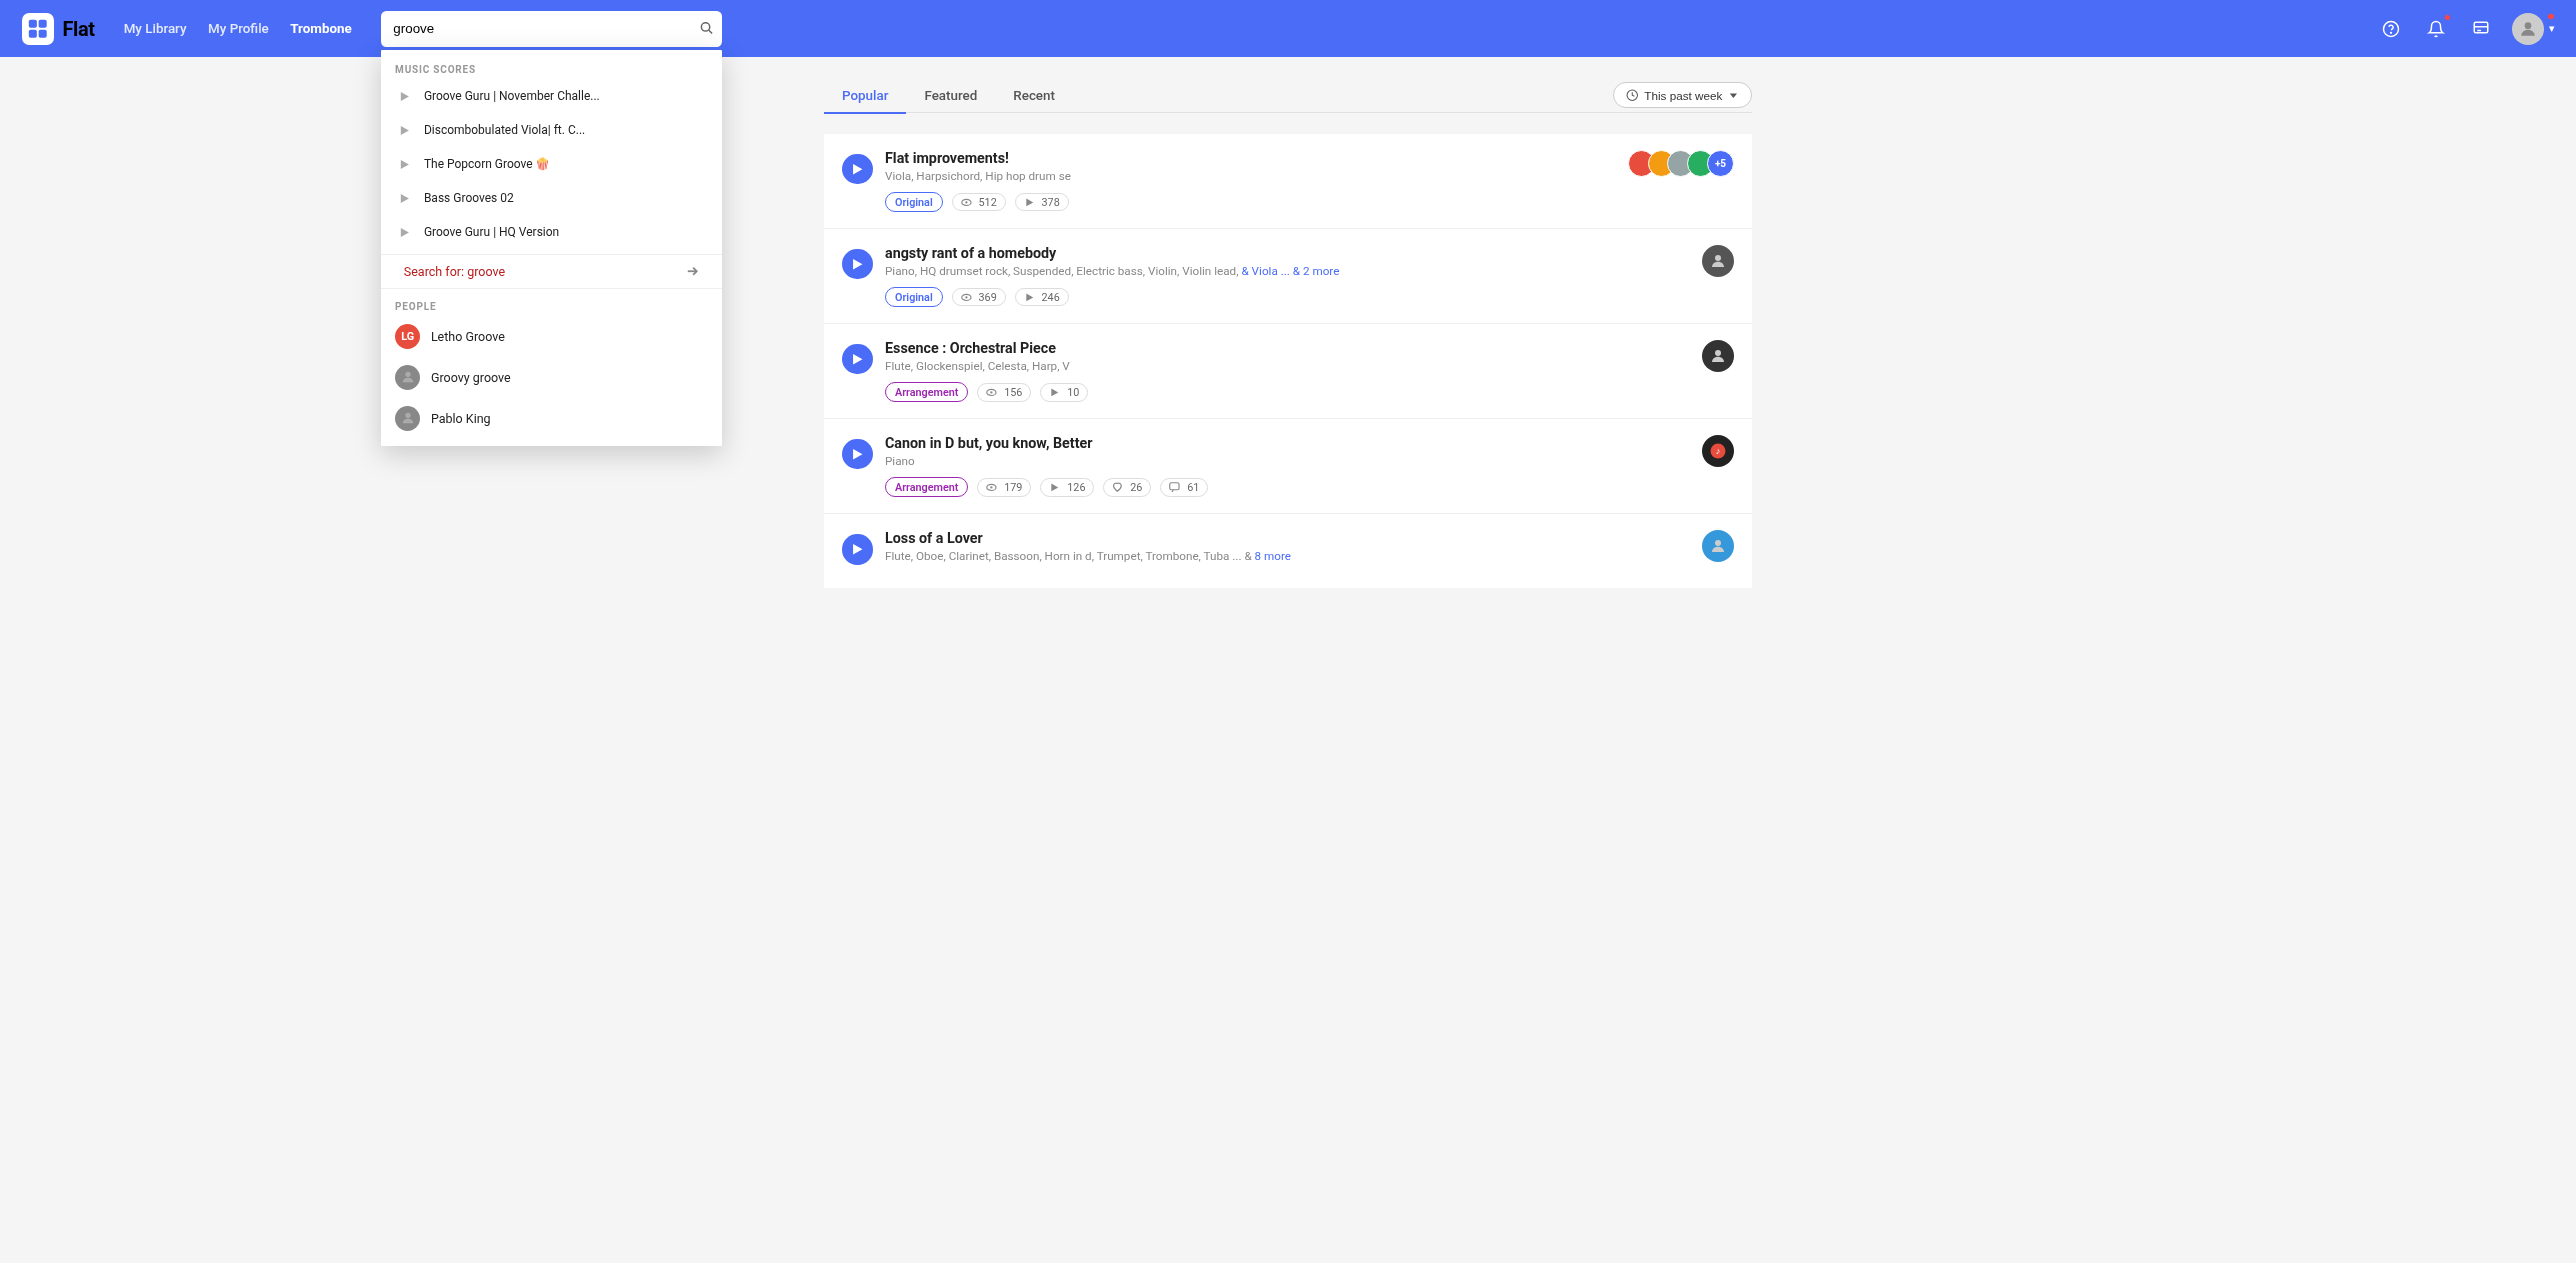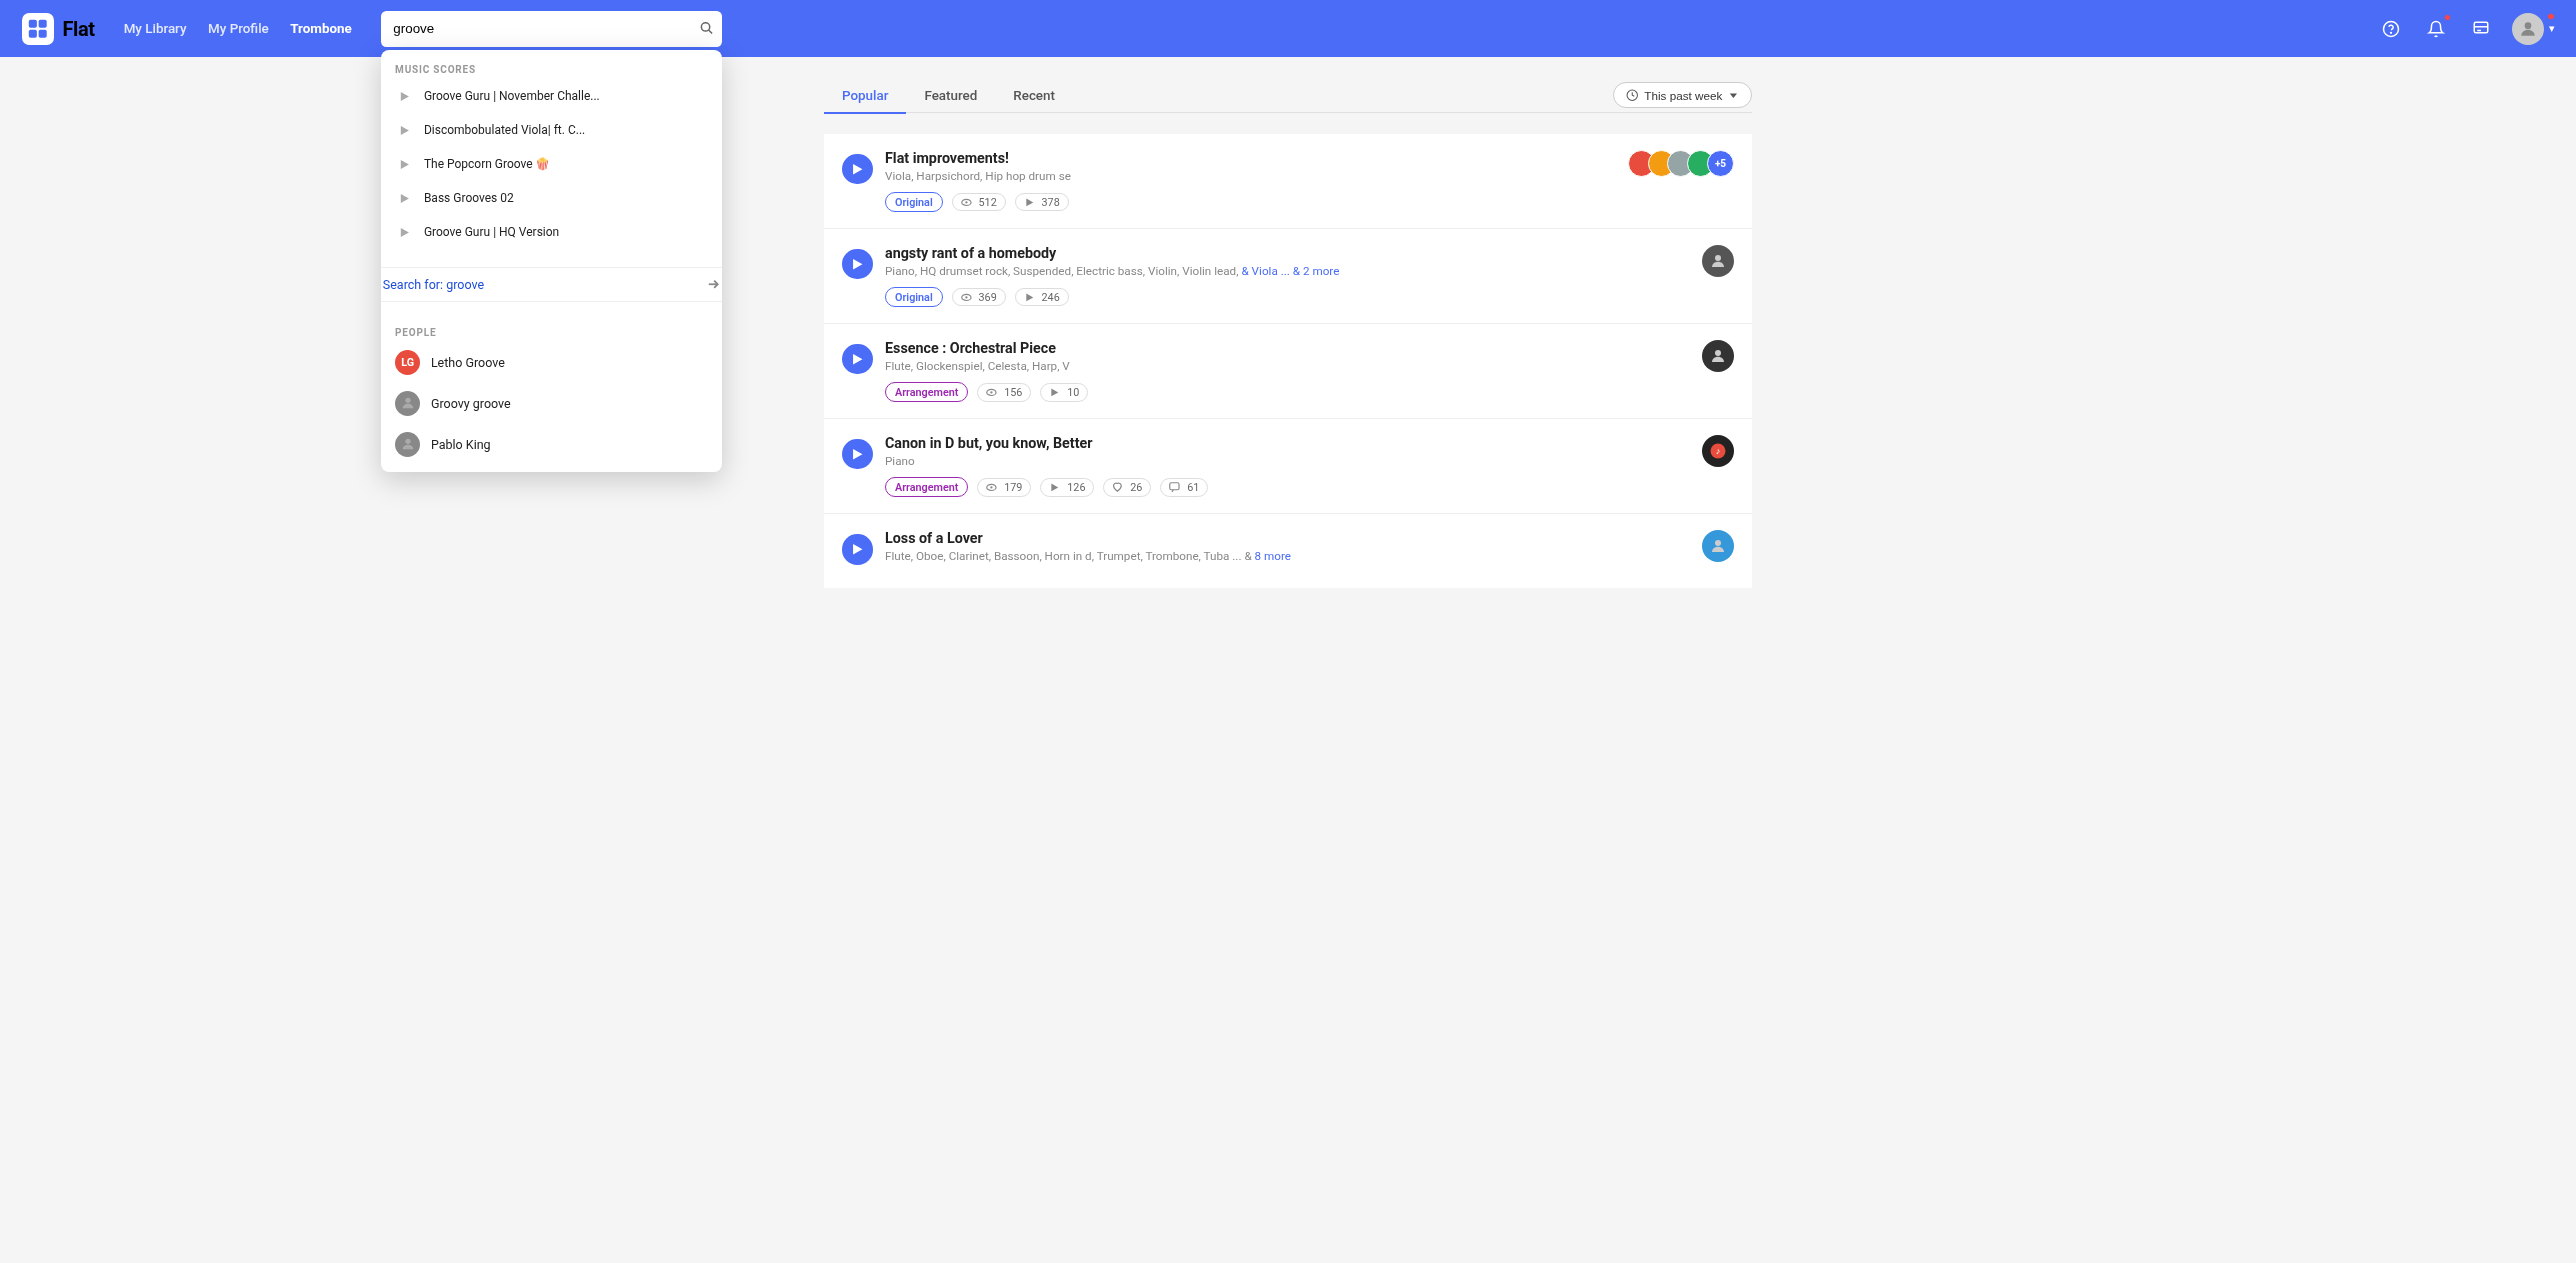--- a/index.html
+++ b/index.html
@@ -137,21 +137,21 @@
     }
     .avatar-wrap { position: relative; }
 
     
     .search-dropdown {
       position: absolute;
       top: calc(100% + 3.6px);
       left: 0;
       width: 100%;
       background: white;
-      border-radius: 8px;
+      border-radius: 1px;
       box-shadow: 0 7.2px 29px rgba(0,0,0,0.18);
       z-index: 200;
       padding: 7.2px 0;
       min-width: 287px;
     }
     .dropdown-section-title {
       font-size: 10px;
       font-weight: 700;
       color: #999;
       letter-spacing: 0.08em;
@@ -172,27 +172,27 @@
       height: 18px;
       display: flex;
       align-items: center;
       justify-content: center;
       color: #aaa;
     }
     .dropdown-search-for {
       display: flex;
       align-items: center;
       justify-content: space-between;
-      padding: 9px 2px;
+      padding: 9px 23px;
       font-size: 12.5px;
-      color: #1d4ed8;
+      color: #b91c1c;
       cursor: pointer;
       border-top: 0.9px solid #eee;
       border-bottom: 0.9px solid #eee;
-      margin: 18px 0;
+      margin: 5px 0;
     }
     .dropdown-person {
       display: flex;
       align-items: center;
       gap: 10.8px;
       padding: 8px 14.3px;
       cursor: pointer;
       font-size: 12.5px;
       color: #222;
     }

